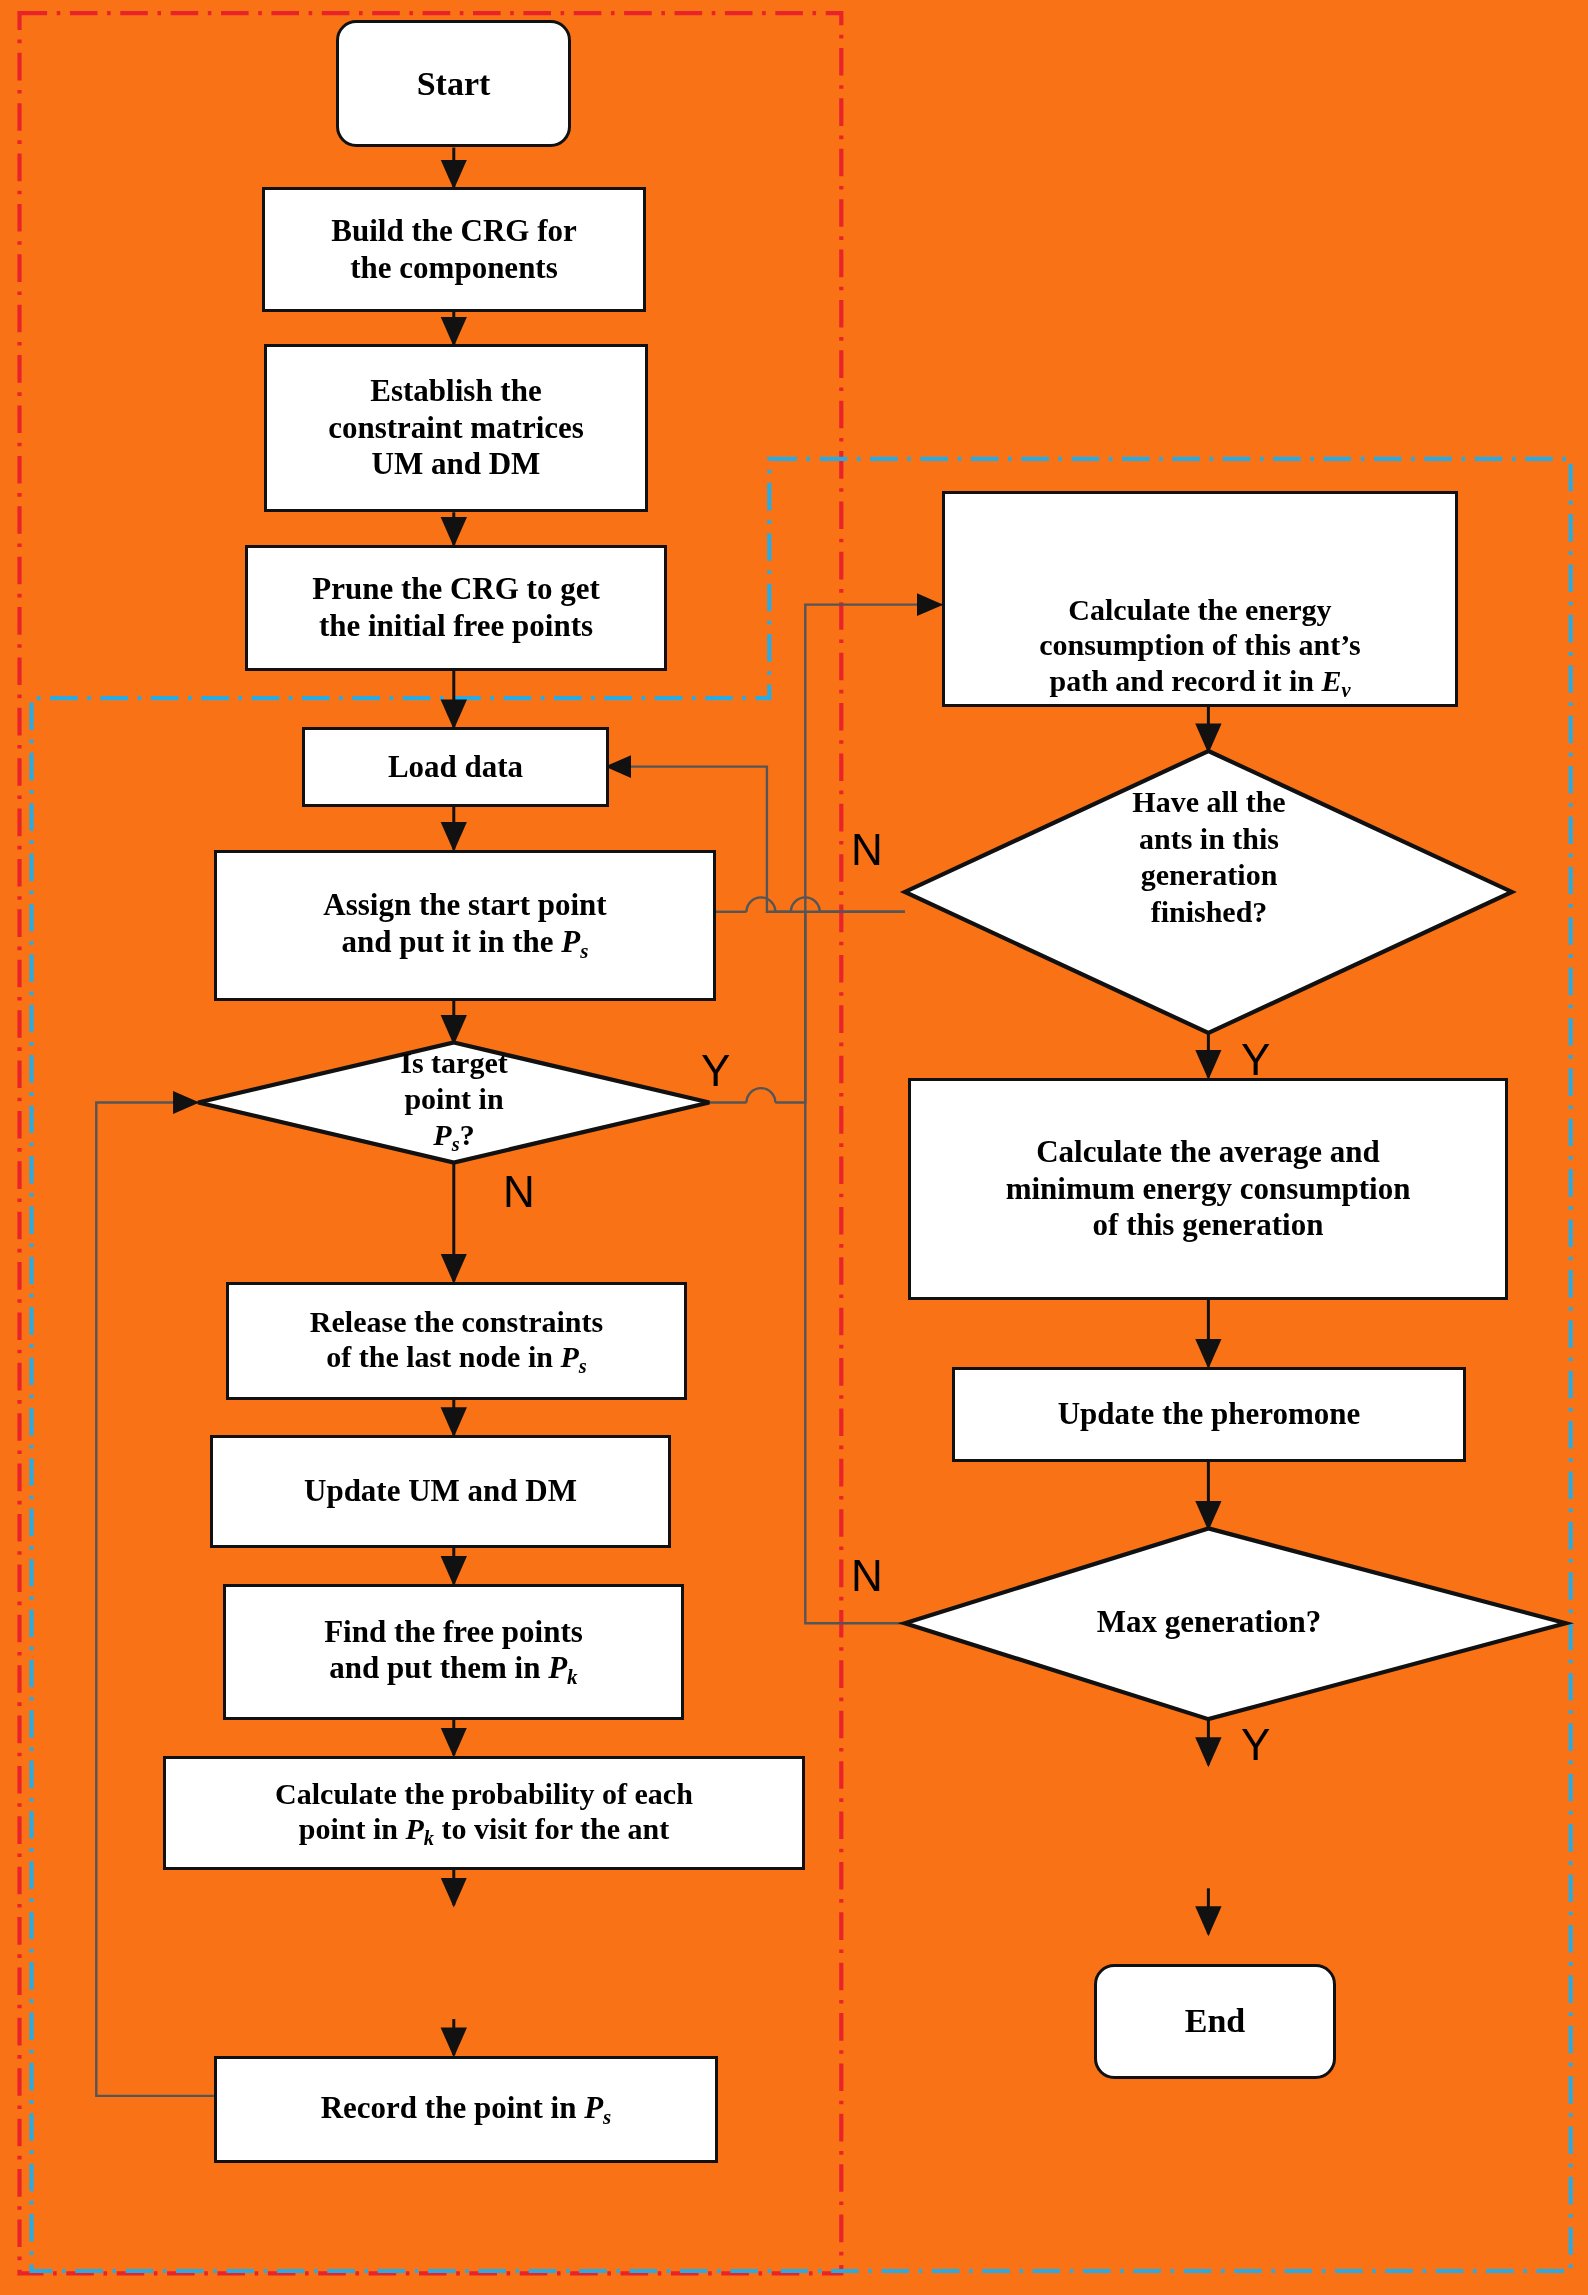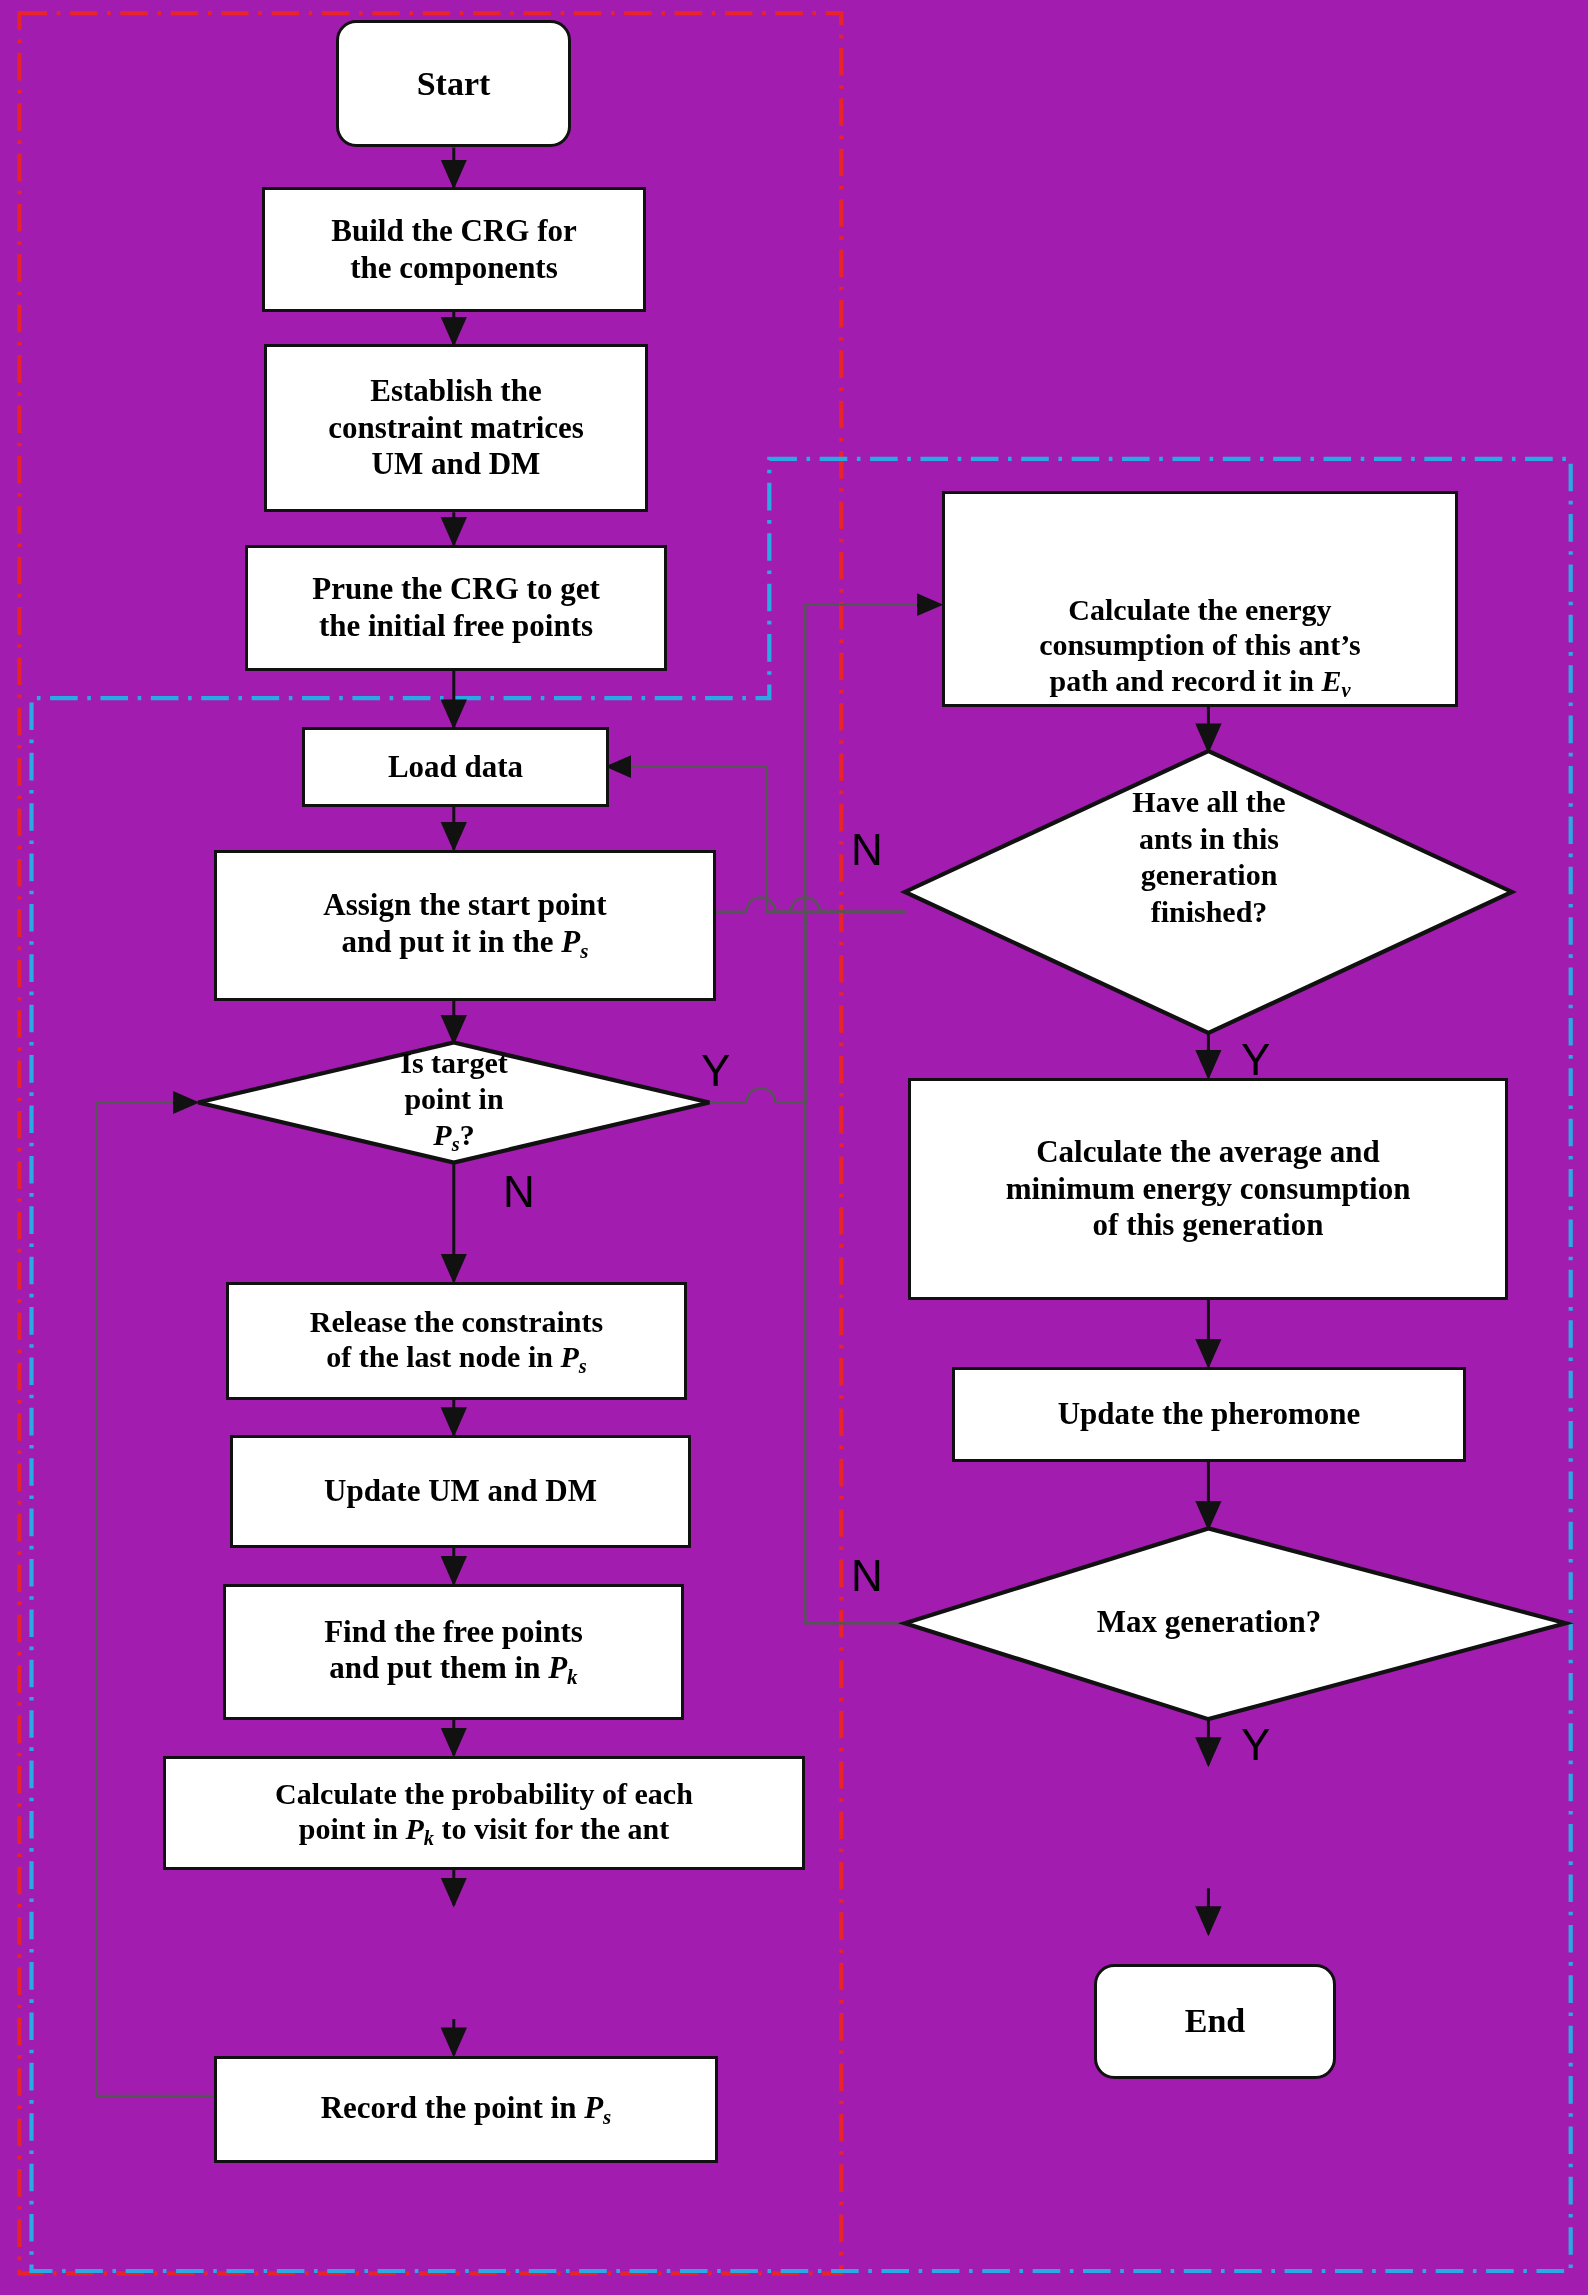--- a/index.html
+++ b/index.html
@@ -1,17 +1,17 @@
 <!DOCTYPE html>
 <html style="font-size:9.6px"><head>
 <meta charset="utf-8">
 <style>
   html,body{margin:0;padding:0;background:#ffffff;}
   body{font-family:"Liberation Serif", serif;}
-  #canvas{position:relative;width:1589px;height:2295px;background:#a21caf;overflow:hidden;}
+  #canvas{position:relative;width:1589px;height:2295px;background:#f97316;overflow:hidden;}
   svg.layer{position:absolute;left:0;top:0;width:1589px;height:2295px;}
   .node{position:absolute;box-sizing:border-box;background:#fff;border:3px solid #111;
         display:flex;align-items:center;justify-content:center;text-align:center;
         font-family:"Liberation Serif", serif;font-weight:bold;color:#000;line-height:1.18;
         padding:2.4px 6px;}
   .term{border-radius:20.4px;}
   .lbl{position:absolute;font-family:"Liberation Sans", sans-serif;font-weight:400;
        color:#000;line-height:1;}
   .sub{font-style:italic;}
   .sub sub{font-size:0.68em;font-style:italic;vertical-align:-0.28em;}
@@ -160,21 +160,21 @@
       <div>Release the constraints</div>
       <div>
         <span>of the last node in</span>
         <span class="sub">
           <span class="it">P</span><sub>s</sub>
         </span>
       </div>
     </div>
   </div>
 
-  <div class="node" style="left:230px;top:1435px;width:461px;height:113px;font-size:31px;">
+  <div class="node" style="left:210px;top:1435px;width:461px;height:113px;font-size:31px;">
     <span>Update UM and DM</span>
   </div>
 
   <div class="node" style="left:223px;top:1584px;width:461px;height:136px;font-size:31px;">
     <div>
       <div>Find the free points</div>
       <div>
         <span>and put them in</span>
         <span class="sub">
           <span class="it">P</span><sub>k</sub>

